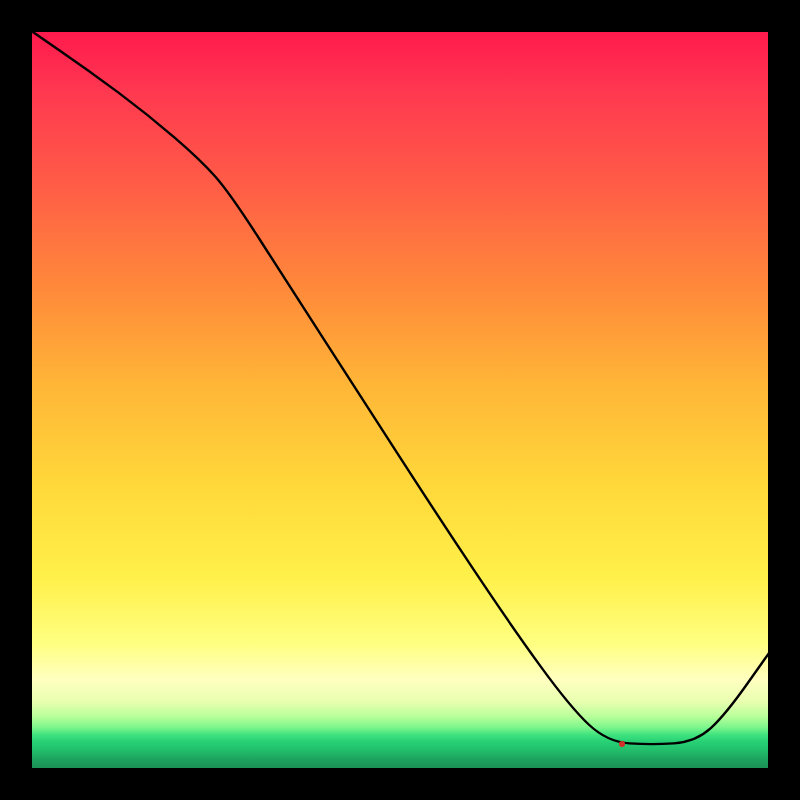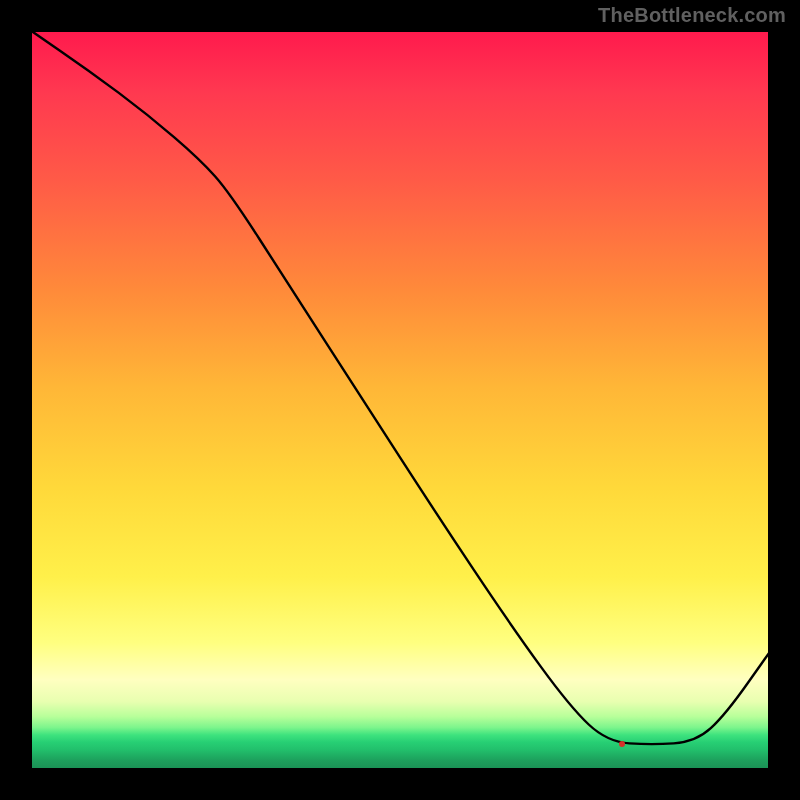--- a/index.html
+++ b/index.html
@@ -72,21 +72,20 @@
   .annotation-text {
     fill: #d4302a;
     font: 600 8px Arial, sans-serif;
     letter-spacing: 0.2px;
   }
 </style>
 </head>
 <body>
 
 <div class="frame">
-  <div class="watermark">TheBottleneck.com</div>
 
   <div class="plot-area"></div>
 
   <svg class="curve" viewBox="0 0 740 740" preserveAspectRatio="none">
     <path id="curve-path" fill="none" stroke="#000" stroke-width="2.4" stroke-linejoin="round" stroke-linecap="round" d="M 0.0 0.0 Q 0.0 0.0 29.6 20.4 Q 59.2 40.7 88.8 62.9 Q 118.4 85.1 144.3 107.3 Q 170.2 129.5 185.0 146.2 Q 199.8 162.8 229.4 209.0 Q 259.0 255.3 296.0 312.6 Q 333.0 370.0 370.0 427.4 Q 407.0 484.7 444.0 540.2 Q 481.0 595.7 510.6 636.4 Q 540.2 677.1 558.7 694.5 Q 577.2 711.9 599.4 713.4 Q 621.6 714.8 643.8 713.4 Q 666.0 711.9 680.8 698.2 Q 695.6 684.5 717.8 653.0 L 740.0 621.6"></path>
     <circle id="anno-dot" r="3" class="annotation-dot" cx="592.0" cy="714.1"></circle>
     <text id="anno-text" class="annotation-text" x="598.0" y="717.1"></text>
   </svg>
 </div>
 

